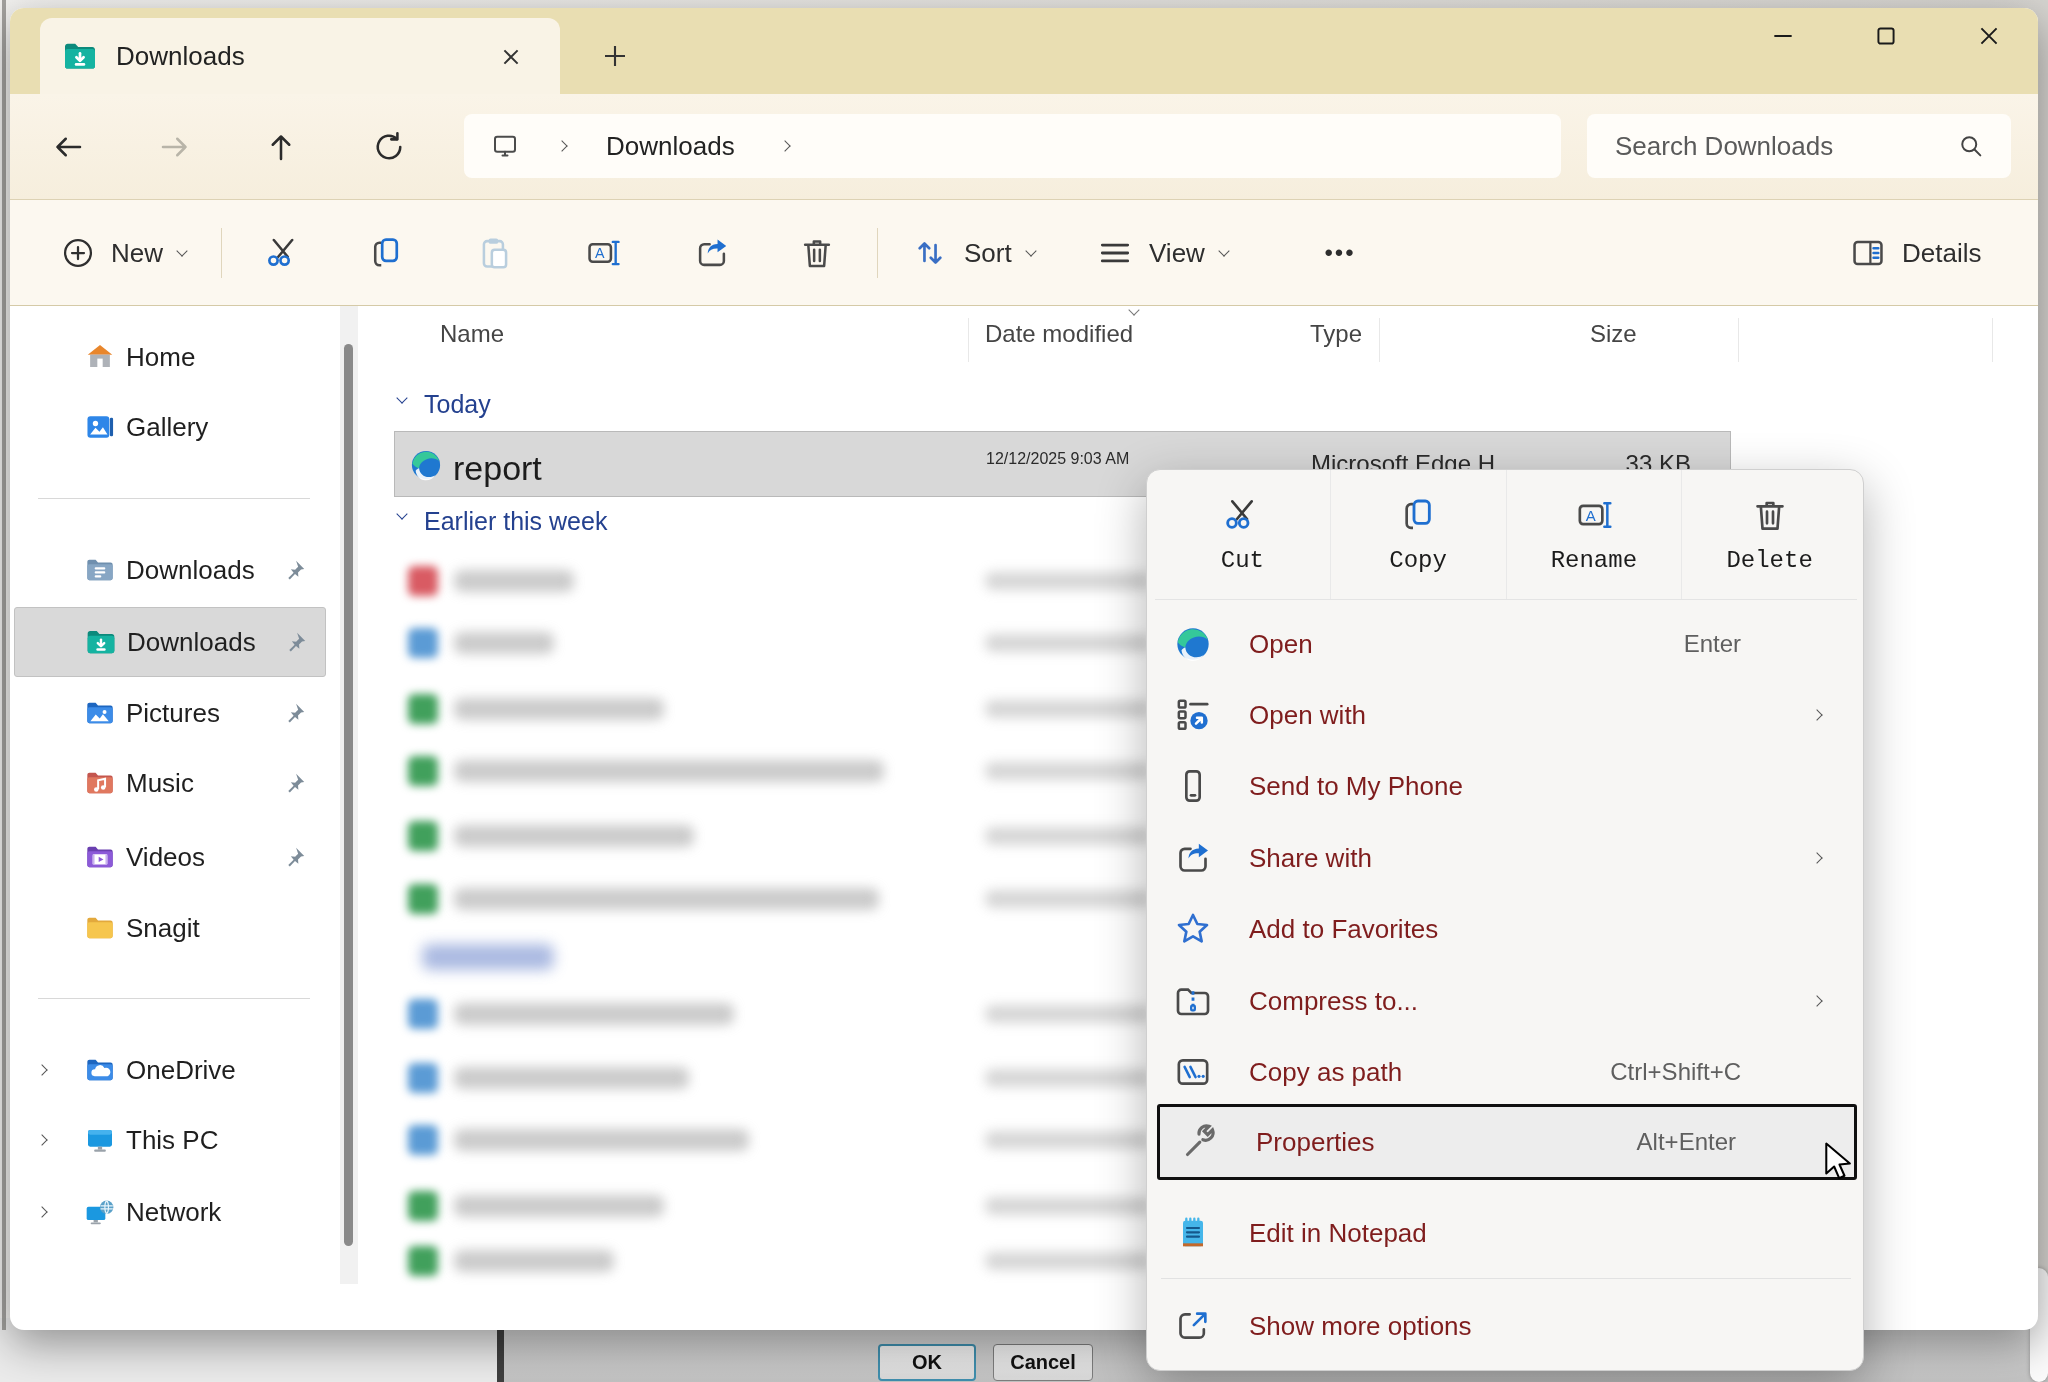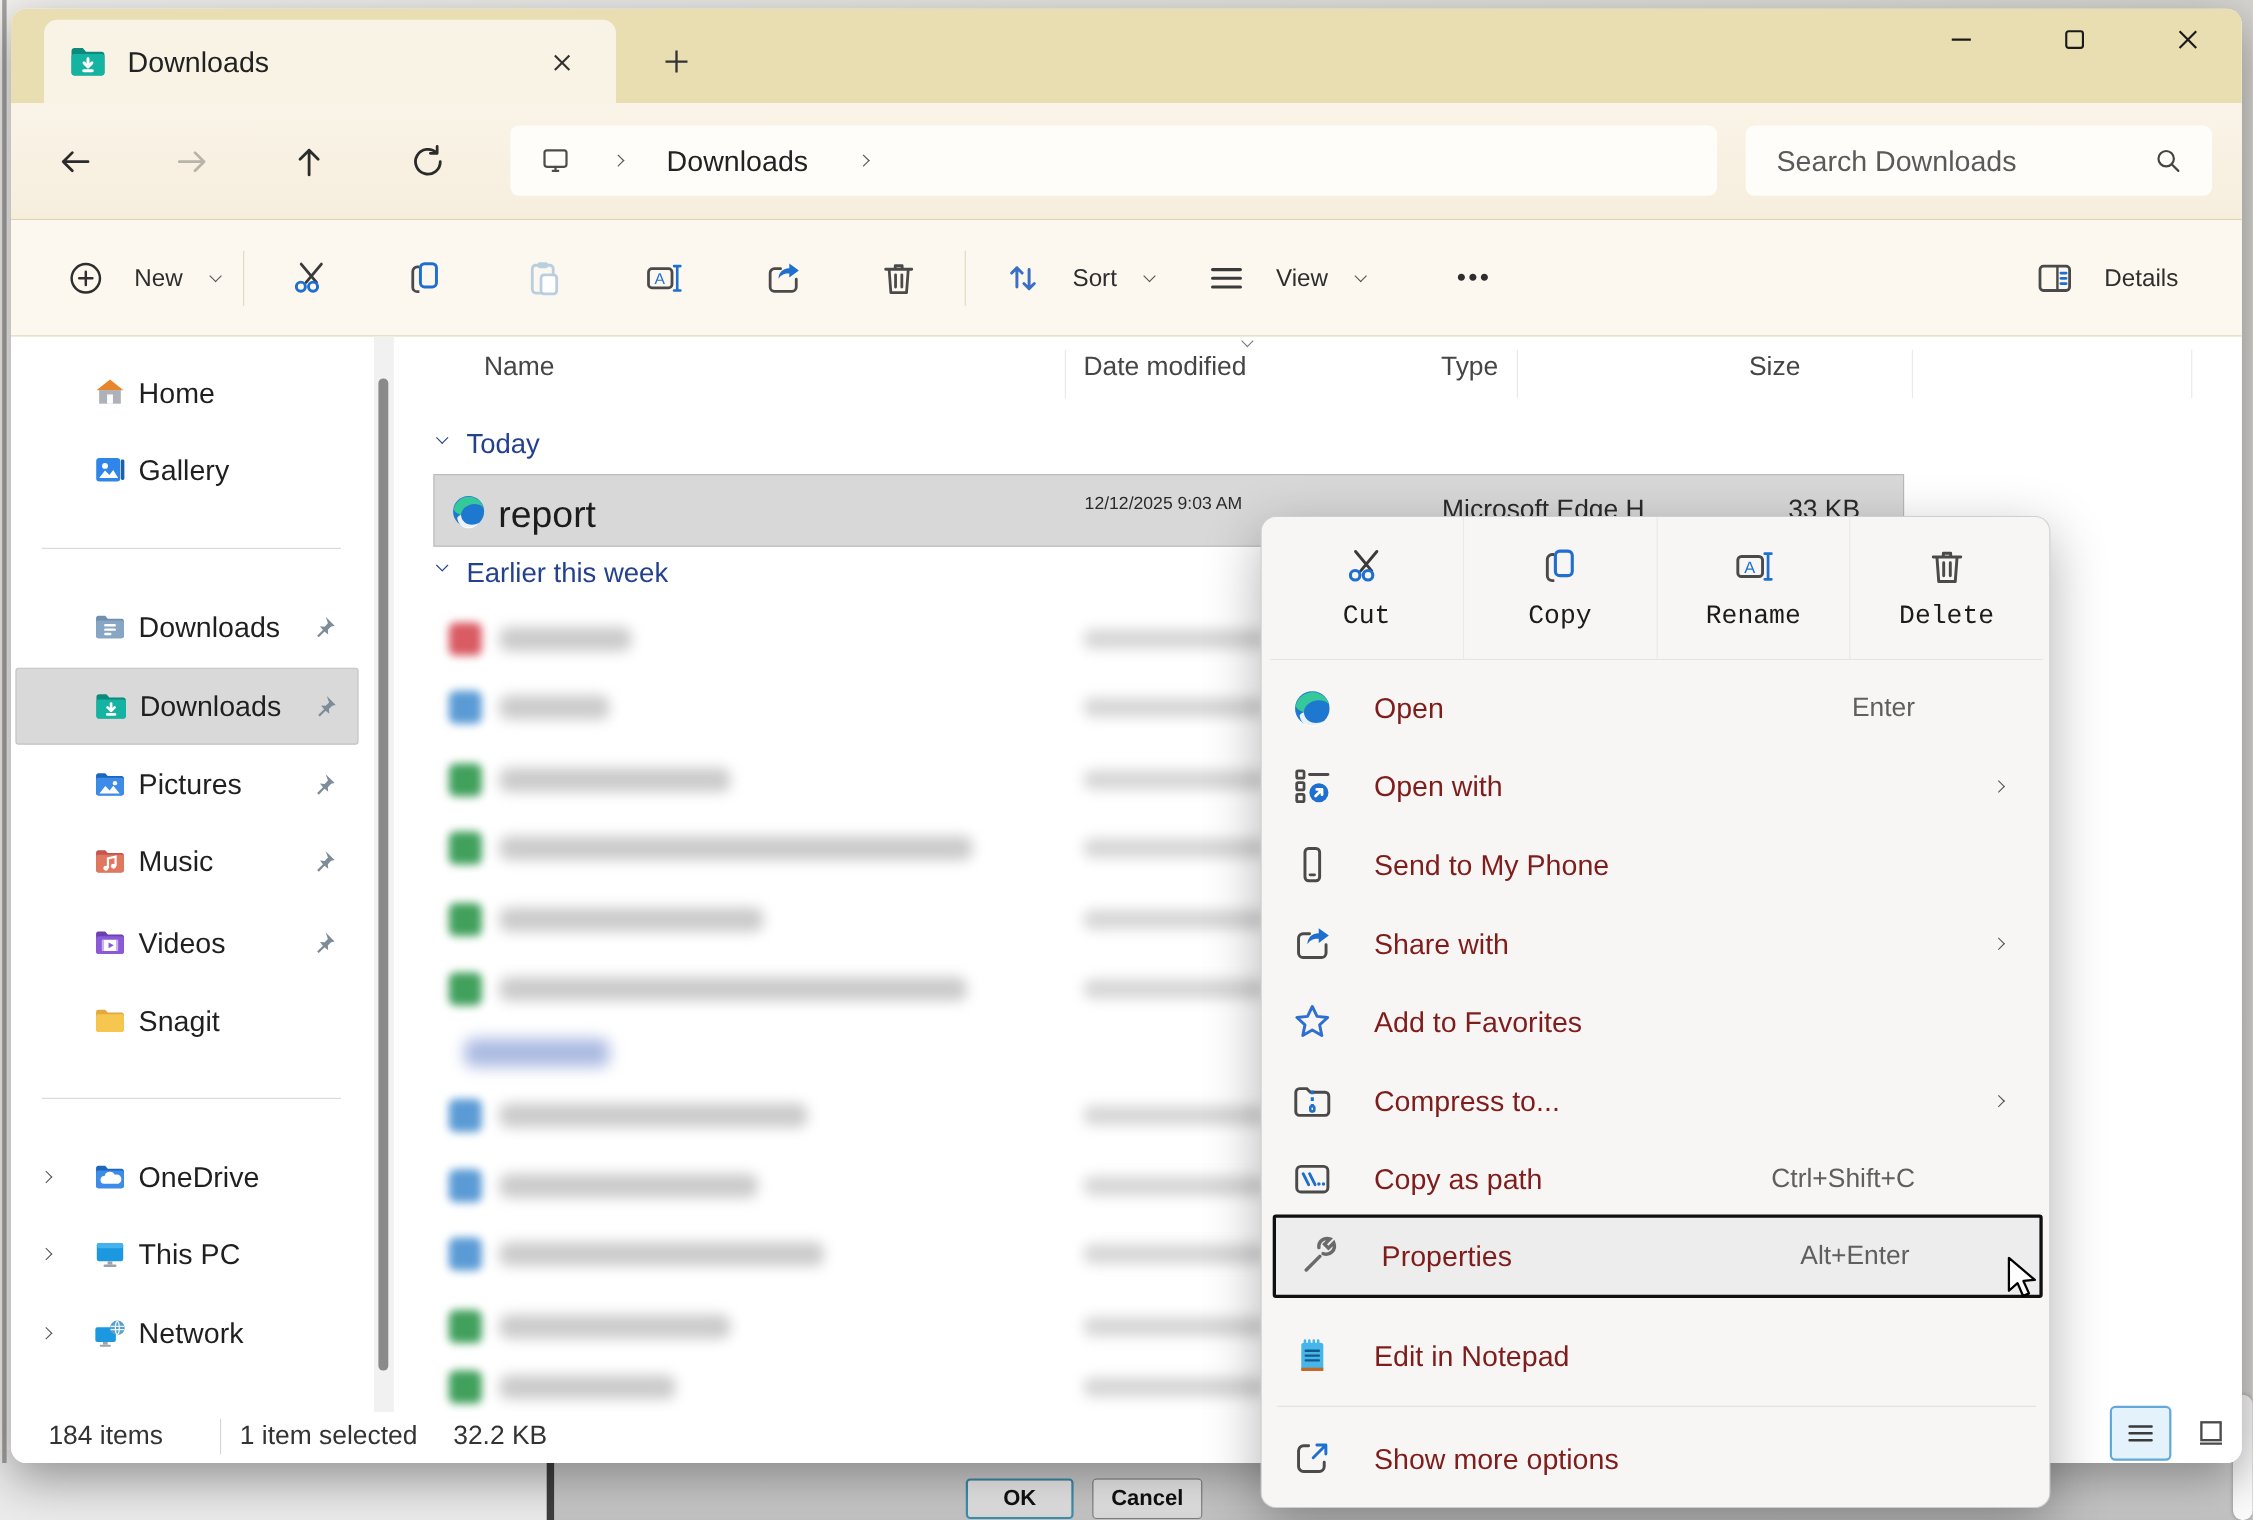--- a/index.html
+++ b/index.html
@@ -42,21 +42,21 @@
   .bc-ic{margin-left:26px;width:30px;height:30px;}
   .bc-text{font-size:26px;color:#222;}
   .searchbox{position:absolute;left:1577px;top:20px;width:424px;height:64px;background:#fffdf9;
     border-radius:8px;display:flex;align-items:center;}
   .search-text{margin-left:28px;font-size:26px;color:#5a5a5a;flex:1;}
   .search-ic{margin-right:26px;width:28px;height:28px;}
   
   .toolbar{position:absolute;left:0;top:192px;width:100%;height:106px;background:#fcf8f0;
     border-bottom:1px solid #d5caa7;}
   .tb-item{position:absolute;top:21px;height:64px;display:flex;align-items:center;border-radius:6px;}
-  .tb-label{font-size:22px;color:#2e2e2e;margin:0 26px;}
+  .tb-label{font-size:26px;color:#2e2e2e;margin:0 15px;}
   .tb-divider{position:absolute;top:28px;width:1px;height:50px;background:#e0d6bd;}
   .tb-icbtn{position:absolute;top:23px;width:58px;height:60px;display:flex;align-items:center;justify-content:center;border-radius:6px;}
   
   .content{position:absolute;left:0;top:298px;width:100%;height:978px;background:#ffffff;}
   
   .side-row{position:absolute;left:4px;width:312px;height:70px;display:flex;align-items:center;border-radius:3px;}
   .side-row.selected{background:#d9d9d9;border:1px solid #c2c2c2;}
   .side-chev{position:absolute;left:24px;}
   .side-ic{position:absolute;left:70px;width:32px;height:32px;}
   .side-label{position:absolute;left:112px;font-size:26px;color:#1f1f1f;}
@@ -467,37 +467,20 @@
             <div class="blur-name" style="left: 444px; top: 889px; width: 210px;"></div>
             <div class="blur-date" style="left: 975px; top: 891px; width: 165px;"></div>
             <div class="blur-ic" style="left: 398px; top: 940px; background: rgb(65, 160, 92);"></div>
             <div class="blur-name" style="left: 444px; top: 944px; width: 160px;"></div>
             <div class="blur-date" style="left: 975px; top: 946px; width: 165px;"></div>
           </div>
         <div class="blur-group"></div>
       </div>
     </div>
 
-    <div class="statusbar">
-      <span class="sb-text" style="left:34px">184 items</span>
-      <div class="sb-div"></div>
-      <span class="sb-text" style="left:208px">1 item selected</span>
-      <span class="sb-text" style="left:402px">32.2 KB</span>
-      <span class="view-toggle active" style="left:1908px">
-        <svg width="30" height="30" viewBox="0 0 24 24">
-          <path d="M4 7h16M4 12h16M4 17h16" stroke="#3a3a3a" stroke-width="1.8" stroke-linecap="round"></path>
-        </svg>
-      </span>
-      <span class="view-toggle" style="left:1972px">
-        <svg width="30" height="30" viewBox="0 0 24 24">
-          <rect x="5" y="4" width="14" height="13" fill="none" stroke="#4a4a4a" stroke-width="1.7"></rect>
-          <path d="M4 19.5h16" stroke="#4a4a4a" stroke-width="1.7"></path>
-        </svg>
-      </span>
-    </div>
   </div>
 
   <div class="menu">
     <div class="qa-row">
       <div class="qa">
         <svg class="qa-ic" viewBox="0 0 24 24">
           <path d="M6.2 3.8 15 14.4M17.8 3.8 9 14.4" stroke="#3a3a3a" stroke-width="1.6" stroke-linecap="round"></path>
           <circle cx="6" cy="16.8" r="2.6" fill="none" stroke="#1f6fd0" stroke-width="1.7"></circle>
           <circle cx="13" cy="16.8" r="2.6" fill="none" stroke="#1f6fd0" stroke-width="1.7"></circle>
         </svg>

